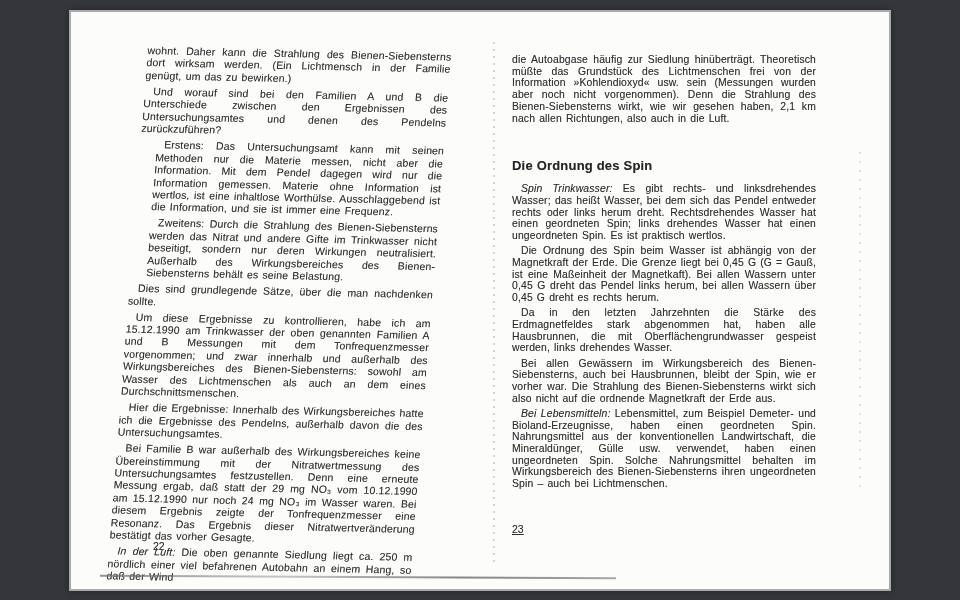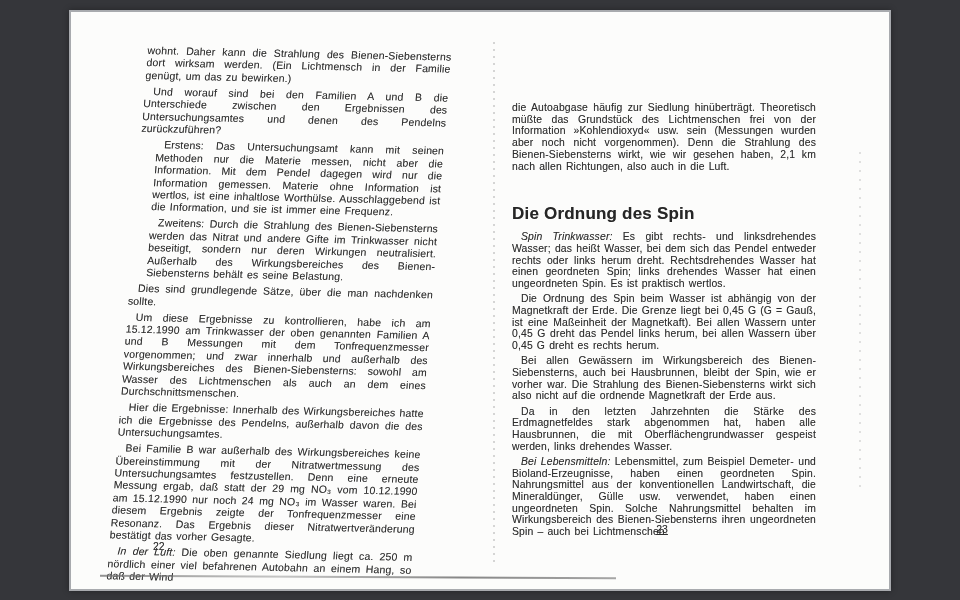--- a/index.html
+++ b/index.html
@@ -22,41 +22,41 @@
     color:var(--text,#2e2e2e);
   }
   .col-left{
     left:77px;top:32px;width:304px;
     font-size:10.5px;line-height:12.45px;
     transform:rotate(1.25deg) skewX(-3.2deg);
     transform-origin:0 0;
   }
   .col-right{
     left:441px;top:42px;width:304px;
-    font-size:10.4px;line-height:11.7px;margin-top:48px;
+    font-size:10.4px;line-height:11.7px;
   }
   .para{
     margin:0 0 3.5px;text-indent:9px;
     word-spacing:1px;letter-spacing:0.15px;
     text-shadow:0 0 0.4px rgba(46,46,46,0.4);
   }
   .para.no-indent{text-indent:0;}
   .para.block{margin-left:16px;text-indent:8px;}
   .lead{font-style:italic;}
   .heading{
-    font-size:17px;font-weight:bold;line-height:16px;
+    font-size:13px;font-weight:bold;line-height:16px;
     margin:34px 0 9px;letter-spacing:0.2px;color:#262626;
     text-shadow:0 0 0.4px rgba(40,40,40,0.4);
   }
   .pagenum{
     position:absolute;font-size:10.5px;color:var(--text,#2e2e2e);
     text-shadow:0 0 0.4px rgba(46,46,46,0.4);
   }
   .pagenum-left{left:64px;top:528px;margin-left:18px;}
-  .pagenum-right{left:441px;top:511px;width:300px;text-align:center;text-decoration:underline;}
+  .pagenum-right{left:441px;top:511px;width:300px;text-align:left;text-decoration:underline;}
   .scanline{
     position:absolute;left:29px;top:564px;width:516px;height:2px;
     transform:rotate(0.25deg);
     background:linear-gradient(90deg,
       rgba(110,110,110,.75), rgba(130,130,130,.45) 35%,
       rgba(105,105,105,.8) 70%, rgba(120,120,120,.65));
   }
   .gutter-speckle{
     position:absolute;left:422px;top:30px;width:2px;height:520px;
     background:repeating-linear-gradient(180deg,
@@ -87,22 +87,22 @@
       <p class="para"><span>Hier die Ergebnisse: Innerhalb des Wirkungsbereiches hatte ich die Ergebnisse des Pendelns, außerhalb davon die des Untersuchungsamtes.</span></p>
       <p class="para"><span>Bei Familie B war außerhalb des Wirkungsbereiches keine Übereinstimmung mit der Nitratwertmessung des Untersuchungsamtes festzustellen. Denn eine erneute Messung ergab, daß statt der 29 mg NO₃ vom 10.12.1990 am 15.12.1990 nur noch 24 mg NO₃ im Wasser waren. Bei diesem Ergebnis zeigte der Tonfrequenzmesser eine Resonanz. Das Ergebnis dieser Nitratwertveränderung bestätigt das vorher Gesagte.</span></p>
       <p class="para"><i class="lead">In der Luft: </i><span>Die oben genannte Siedlung liegt ca. 250 m nördlich einer viel befahrenen Autobahn an einem Hang, so daß der Wind</span></p>
     </div>
 
     <div class="col col-right">
       <p class="para no-indent"><span>die Autoabgase häufig zur Siedlung hinüberträgt. Theoretisch müßte das Grundstück des Lichtmenschen frei von der Information »Kohlendioxyd« usw. sein (Messungen wurden aber noch nicht vorgenommen). Denn die Strahlung des Bienen-Siebensterns wirkt, wie wir gesehen haben, 2,1 km nach allen Richtungen, also auch in die Luft.</span></p>
       <h2 class="heading">Die Ordnung des Spin</h2>
       <p class="para"><i class="lead">Spin Trinkwasser: </i><span>Es gibt rechts- und linksdrehendes Wasser; das heißt Wasser, bei dem sich das Pendel entweder rechts oder links herum dreht. Rechtsdrehendes Wasser hat einen geordneten Spin; links drehendes Wasser hat einen ungeordneten Spin. Es ist praktisch wertlos.</span></p>
       <p class="para"><span>Die Ordnung des Spin beim Wasser ist abhängig von der Magnetkraft der Erde. Die Grenze liegt bei 0,45 G (G = Gauß, ist eine Maßeinheit der Magnetkaft). Bei allen Wassern unter 0,45 G dreht das Pendel links herum, bei allen Wassern über 0,45 G dreht es rechts herum.</span></p>
+      <p class="para"><span>Da in den letzten Jahrzehnten die Stärke des Erdmagnetfeldes stark abgenommen hat, haben alle Hausbrunnen, die mit Oberflächengrundwasser gespeist werden, links drehendes Wasser.</span></p>
       <p class="para"><span>Bei allen Gewässern im Wirkungsbereich des Bienen-Siebensterns, auch bei Hausbrunnen, bleibt der Spin, wie er vorher war. Die Strahlung des Bienen-Siebensterns wirkt sich also nicht auf die ordnende Magnetkraft der Erde aus.</span></p>
-      <p class="para"><span>Da in den letzten Jahrzehnten die Stärke des Erdmagnetfeldes stark abgenommen hat, haben alle Hausbrunnen, die mit Oberflächengrundwasser gespeist werden, links drehendes Wasser.</span></p>
       <p class="para"><i class="lead">Bei Lebensmitteln: </i><span>Lebensmittel, zum Beispiel Demeter- und Bioland-Erzeugnisse, haben einen geordneten Spin. Nahrungsmittel aus der konventionellen Landwirtschaft, die Mineraldünger, Gülle usw. verwendet, haben einen ungeordneten Spin. Solche Nahrungsmittel behalten im Wirkungsbereich des Bienen-Siebensterns ihren ungeordneten Spin – auch bei Lichtmenschen.</span></p>
     </div>
 
     <div class="pagenum pagenum-left">22</div>
     <div class="pagenum pagenum-right">23</div>
 
     <div class="scanline"></div>
   </div>
 </div>
 

